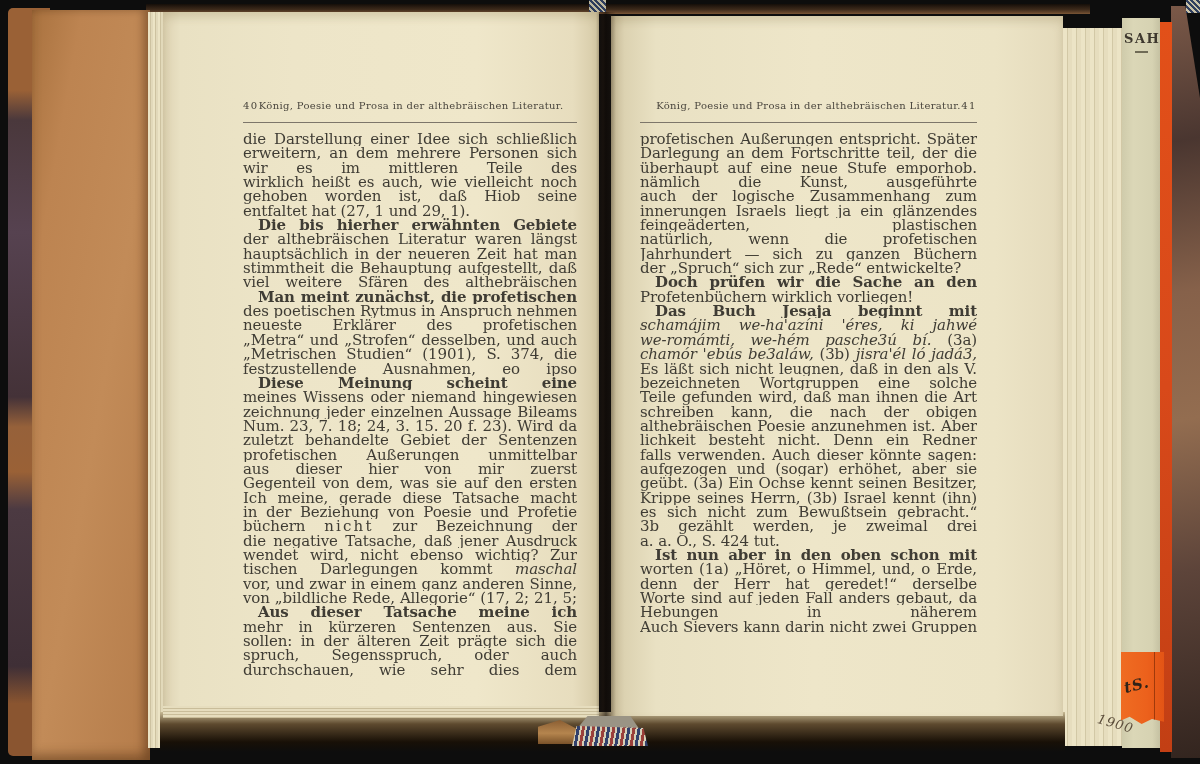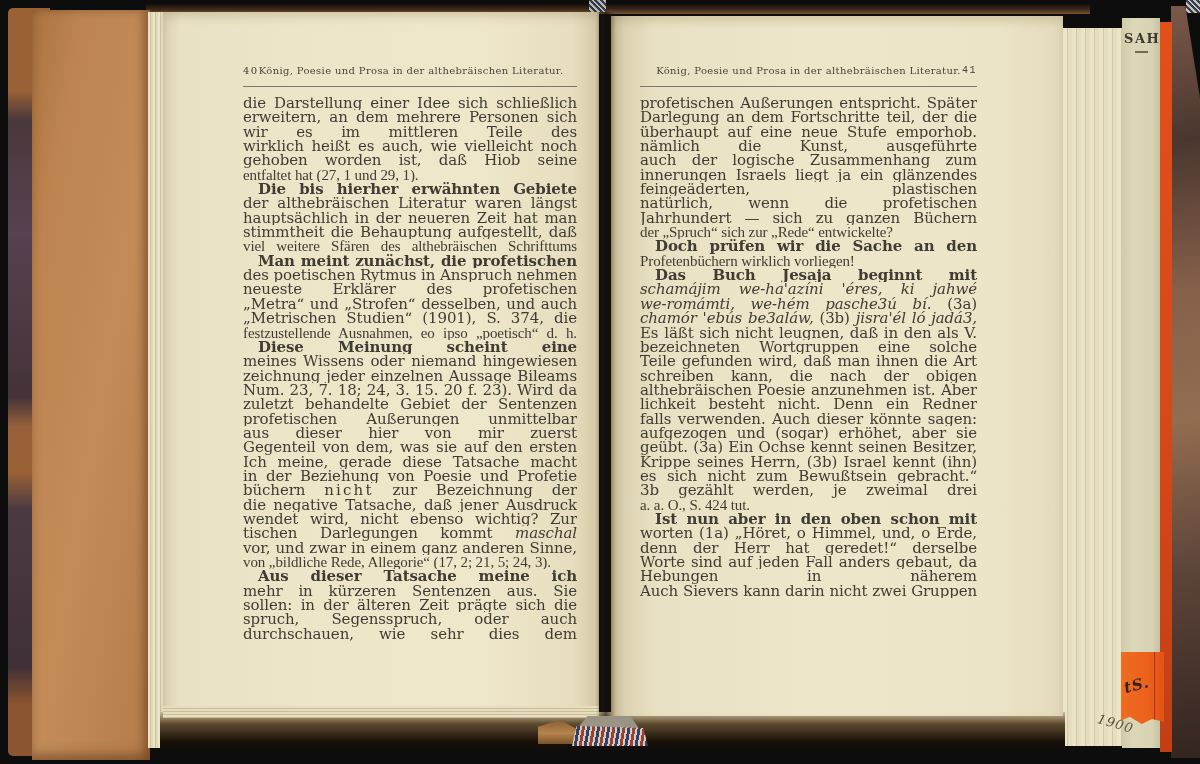--- a/index.html
+++ b/index.html
@@ -45,28 +45,28 @@
     box-shadow:inset 0 5px 10px rgba(120,100,55,.22);}
   .page-right{left:611px;top:16px;width:452px;height:700px;
     background:linear-gradient(90deg,#c3b694 0,#dcd2b1 3%,#e9e1c3 10%,#eee6c9 45%,#ece4c6 85%,#e4dabb 100%);
     box-shadow:inset 0 5px 10px rgba(120,100,55,.22);}
   .gutter{left:596px;top:12px;width:20px;height:706px;z-index:3;
     background:linear-gradient(90deg,rgba(30,20,10,0),rgba(35,22,12,.45) 35%,rgba(18,11,6,.6) 50%,rgba(35,22,12,.3) 70%,rgba(30,20,10,0));}
 
   .text-col{position:absolute;top:52px;}
   .page-left .text-col{left:80px;width:334px;}
   .page-right .text-col{left:29px;width:337px;top:48px;}
-  .header{display:flex;align-items:center;height:12px;}
+  .header{display:flex;align-items:flex-start;height:12px;margin-top:36px;}
   .pagenum{width:34px;font-size:10px;letter-spacing:1.5px;color:#46423a;}
-  .pagenum.right{text-align:right;font-family:Liberation Mono, monospace;}
+  .pagenum.right{text-align:right;}
   .running-title{flex:1;text-align:center;font-size:10px;letter-spacing:.35px;color:#4a463e;white-space:nowrap;}
   .rule{margin-top:10px;height:1px;background:#7d766a;}
   .body-lines{margin-top:9px;color:#3f3c34;font-size:15px;letter-spacing:-.1px;}
   .line{height:14.35px;line-height:14.35px;text-align:justify;text-align-last:justify;overflow:hidden;}
-  .line.pend{text-align-last:left;font-family:Liberation Serif, serif;}
+  .line.pend{text-align-last:left;}
   .line.ind{text-indent:15px;font-weight:bold;}
   .it{font-style:italic;}
   .sp{letter-spacing:2.2px;}
 
   
   .below-strip{left:160px;top:712px;width:905px;height:40px;z-index:1;
     background:linear-gradient(180deg,#c7ba95 0,#5e4a2f 30%,#181007 75%,#0d0d0d 100%);}
   .sheet-lines-left{left:163px;top:706px;width:436px;height:12px;z-index:2;
     background:repeating-linear-gradient(180deg,#e6ddbe 0 2px,#c9bd9a 2px 3px);}
   .tan-wedge{left:538px;top:720px;width:40px;height:24px;z-index:2;

